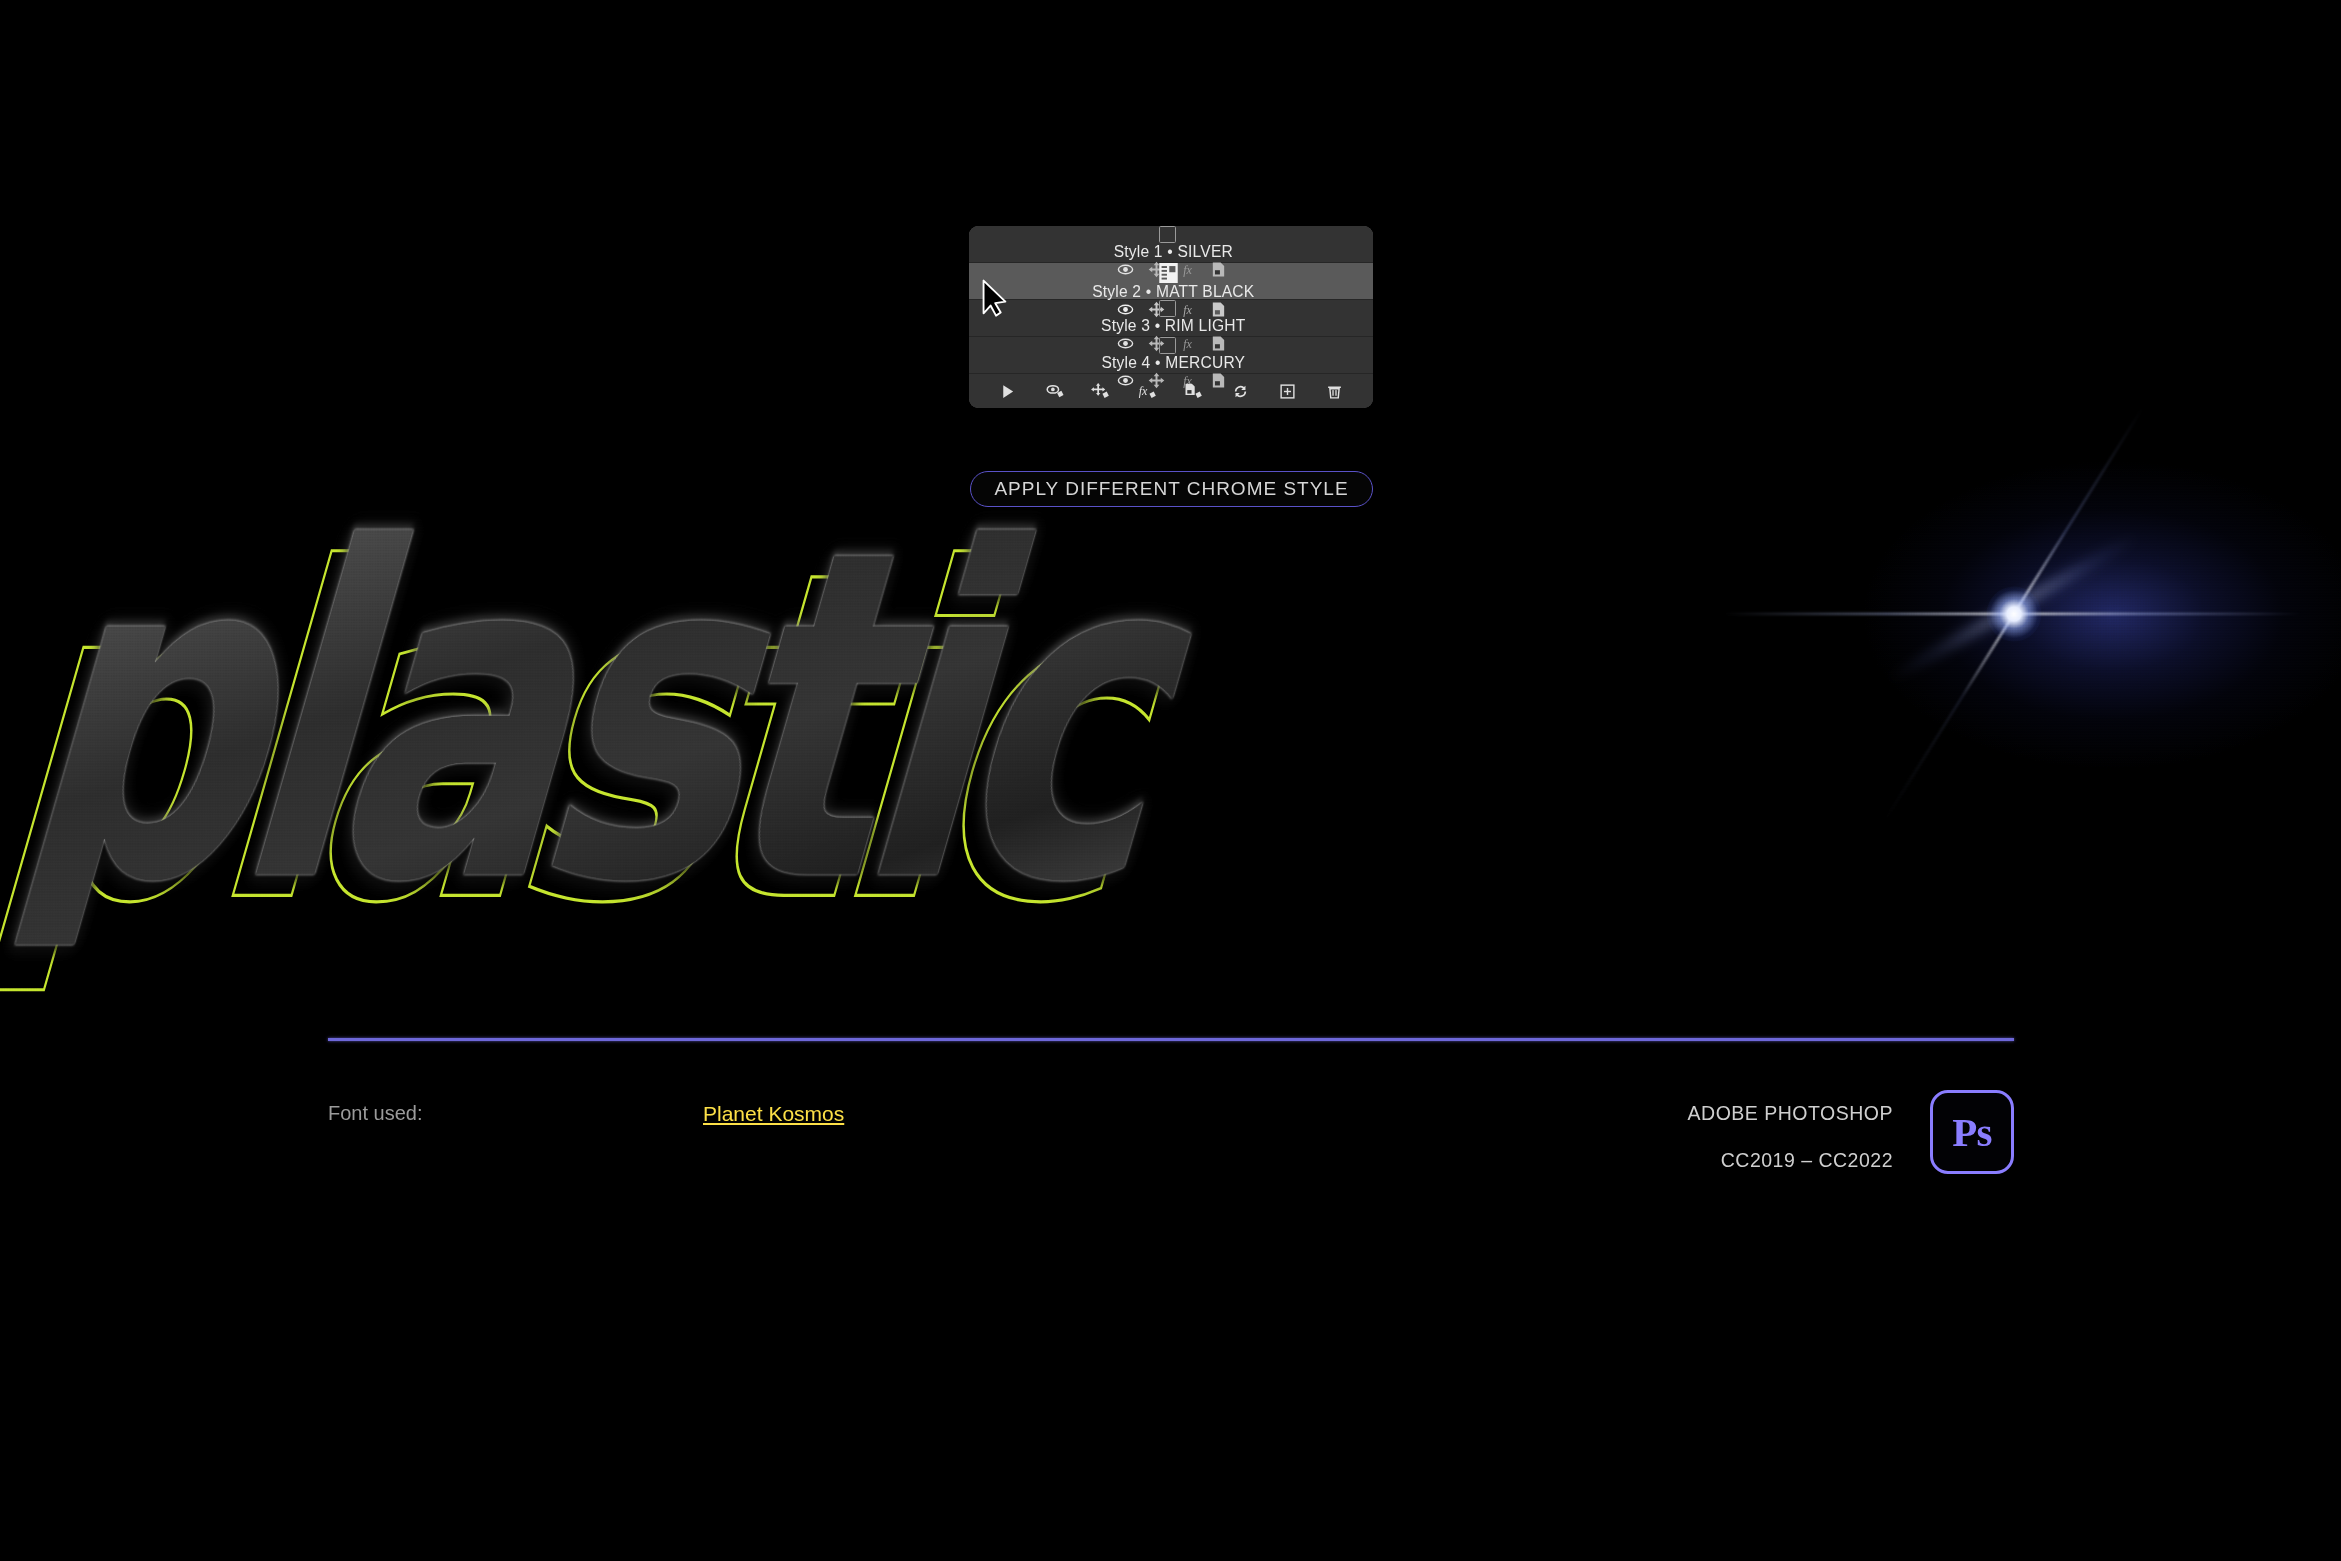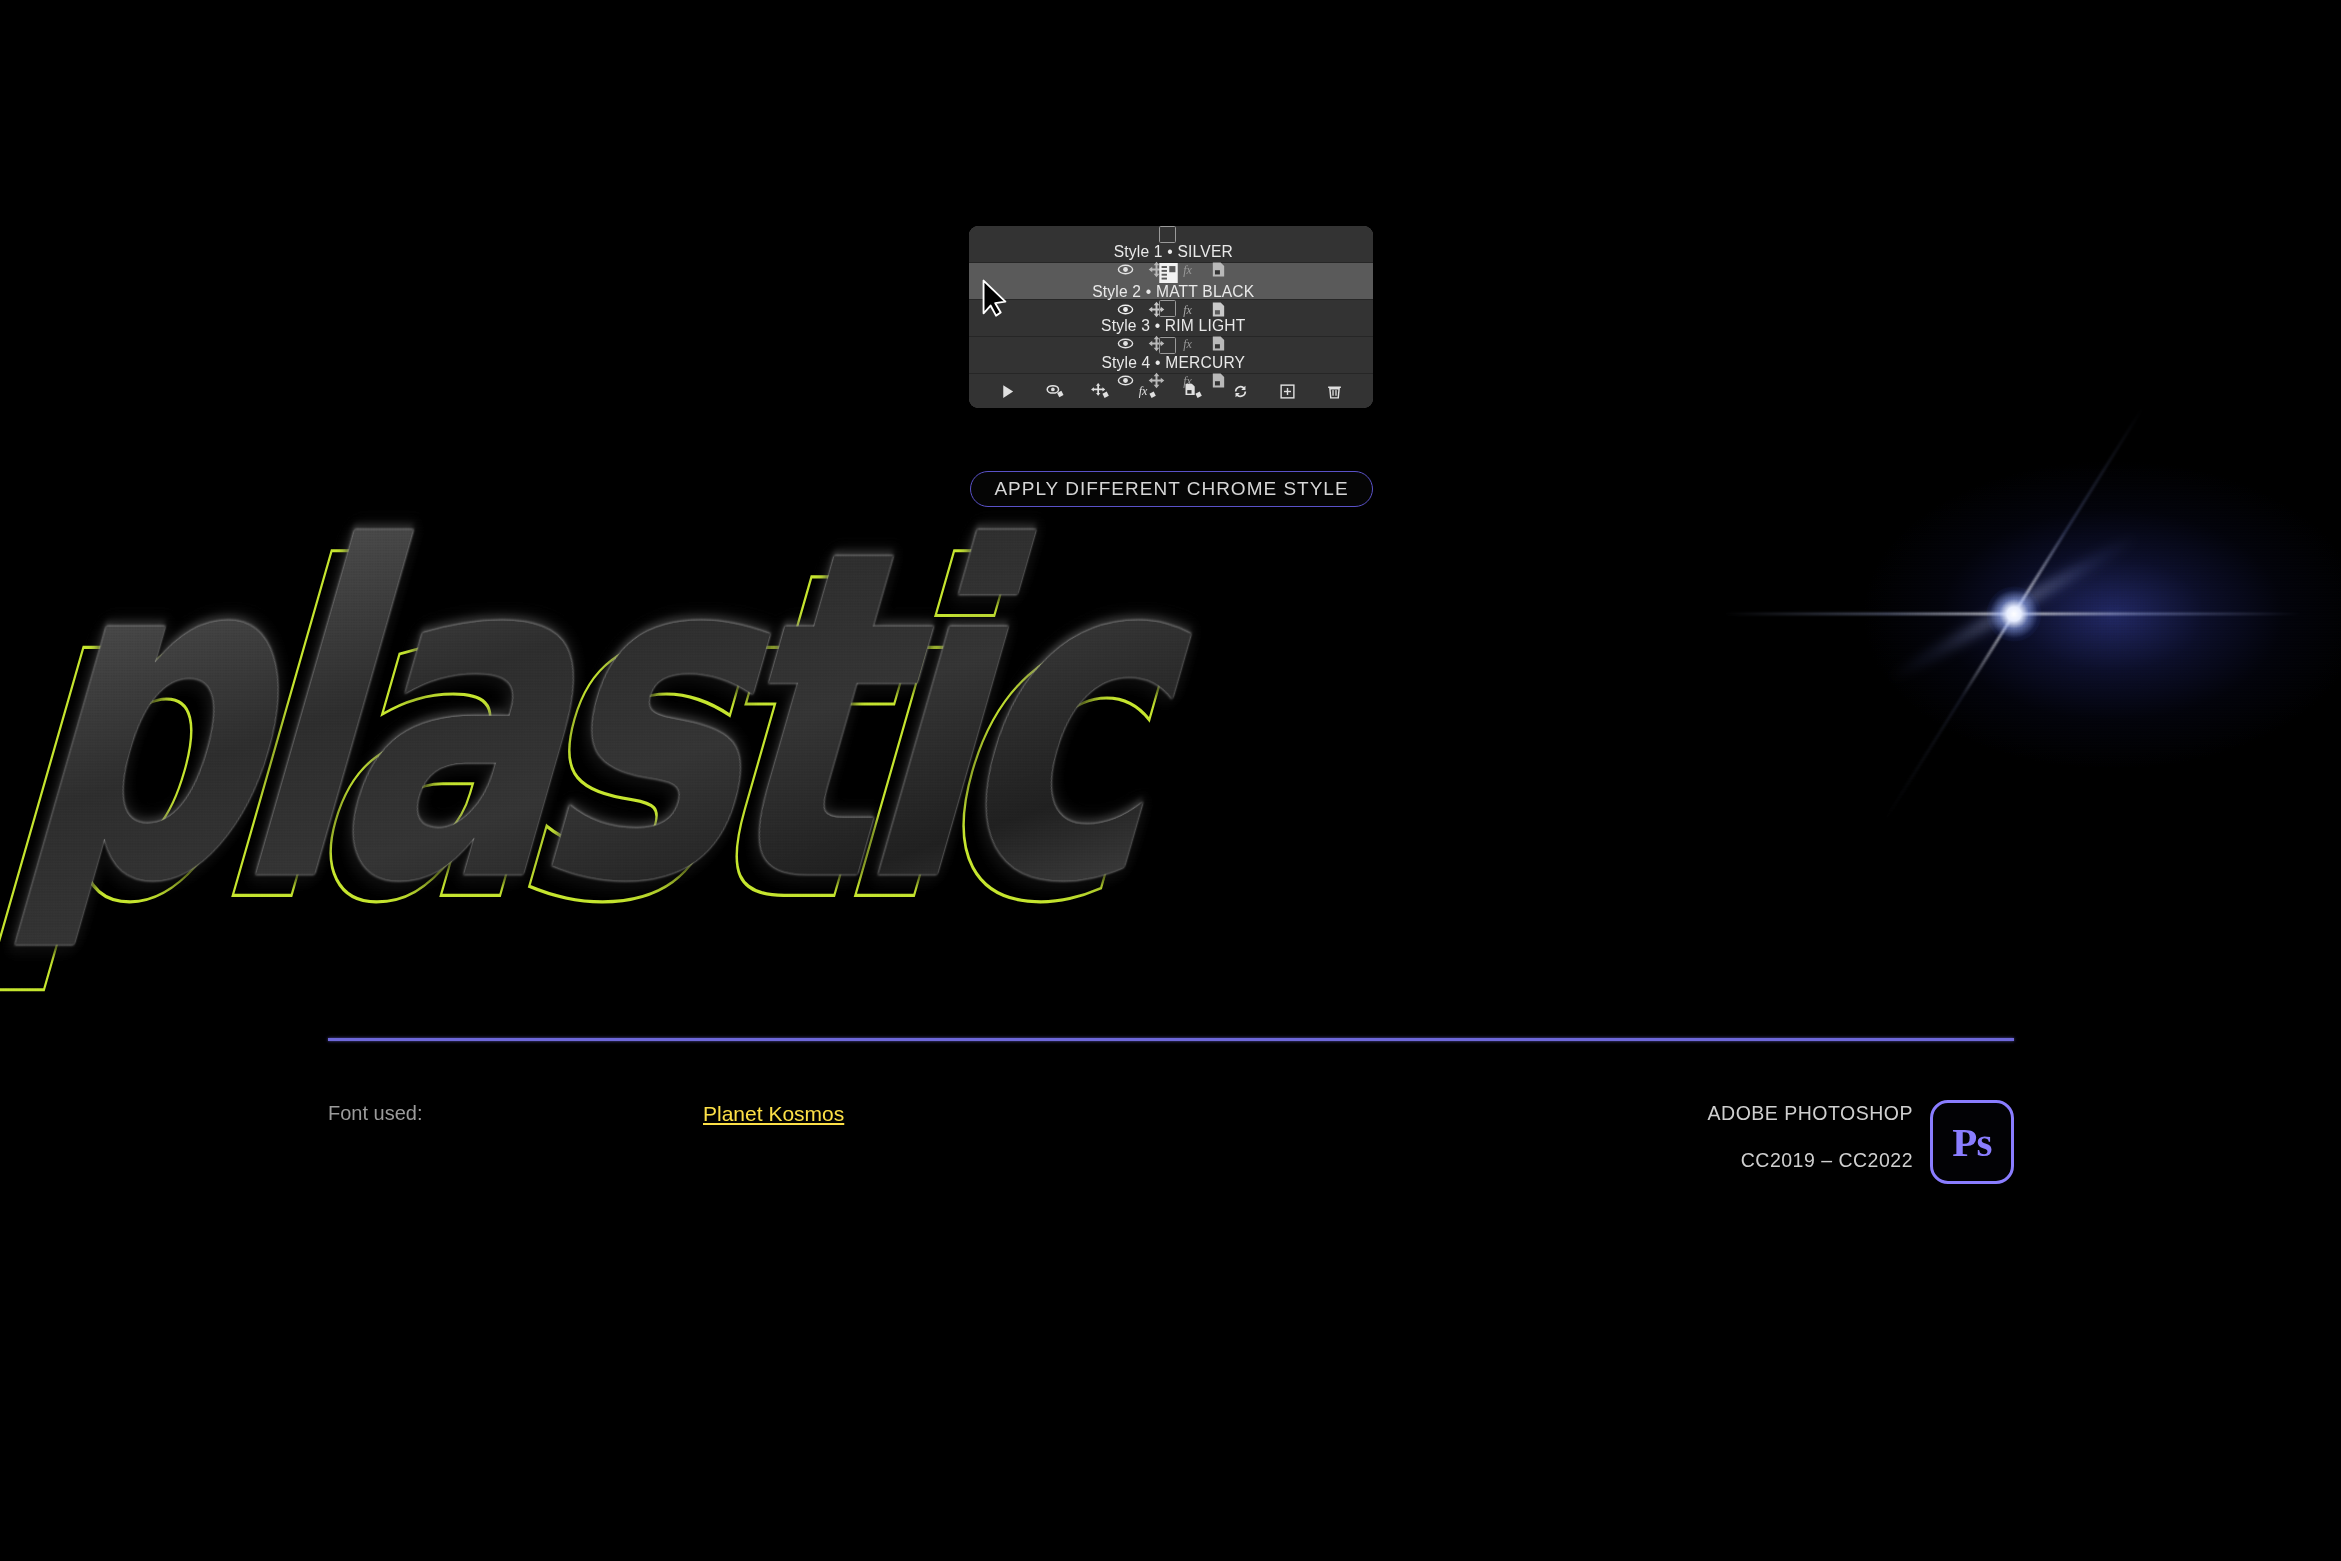--- a/index.html
+++ b/index.html
@@ -269,22 +269,22 @@
   .meta-val {
     color: #fde047;
     font-size: 21px;
     text-decoration: underline;
   }
   .meta-right {
     position: absolute;
     right: 328px;
     top: 1090px;
     display: flex;
-    align-items: flex-end;
-    gap: 17px;
+    align-items: flex-start;
+    gap: 37px;
   }
   .meta-right-text {
     text-align: right;
     color: #cfcfcf;
   }
   .meta-right-text div { font-size: 19.5px; line-height: 47px; letter-spacing: 0.5px; }
   .ps-logo {
     width: 78px;
     height: 78px;
     border: 3.1px solid #8a7dff;

